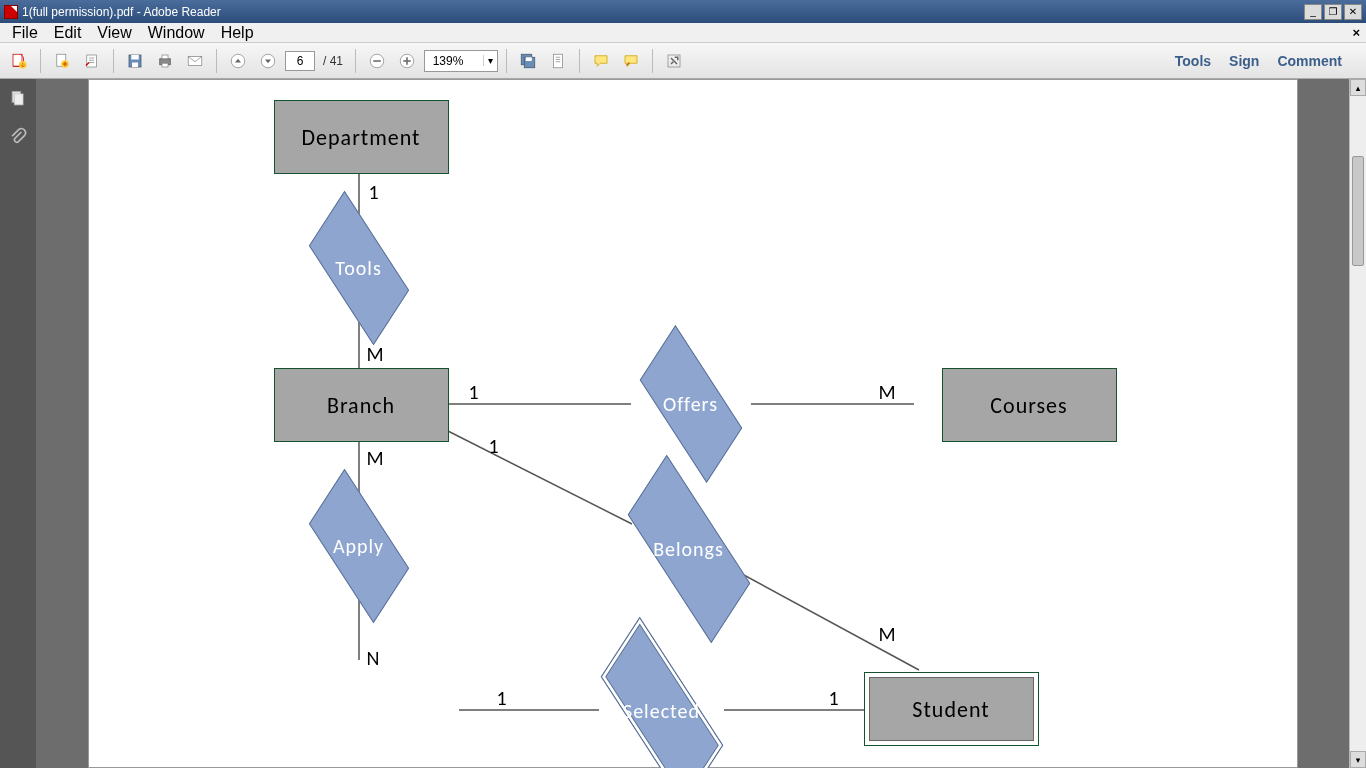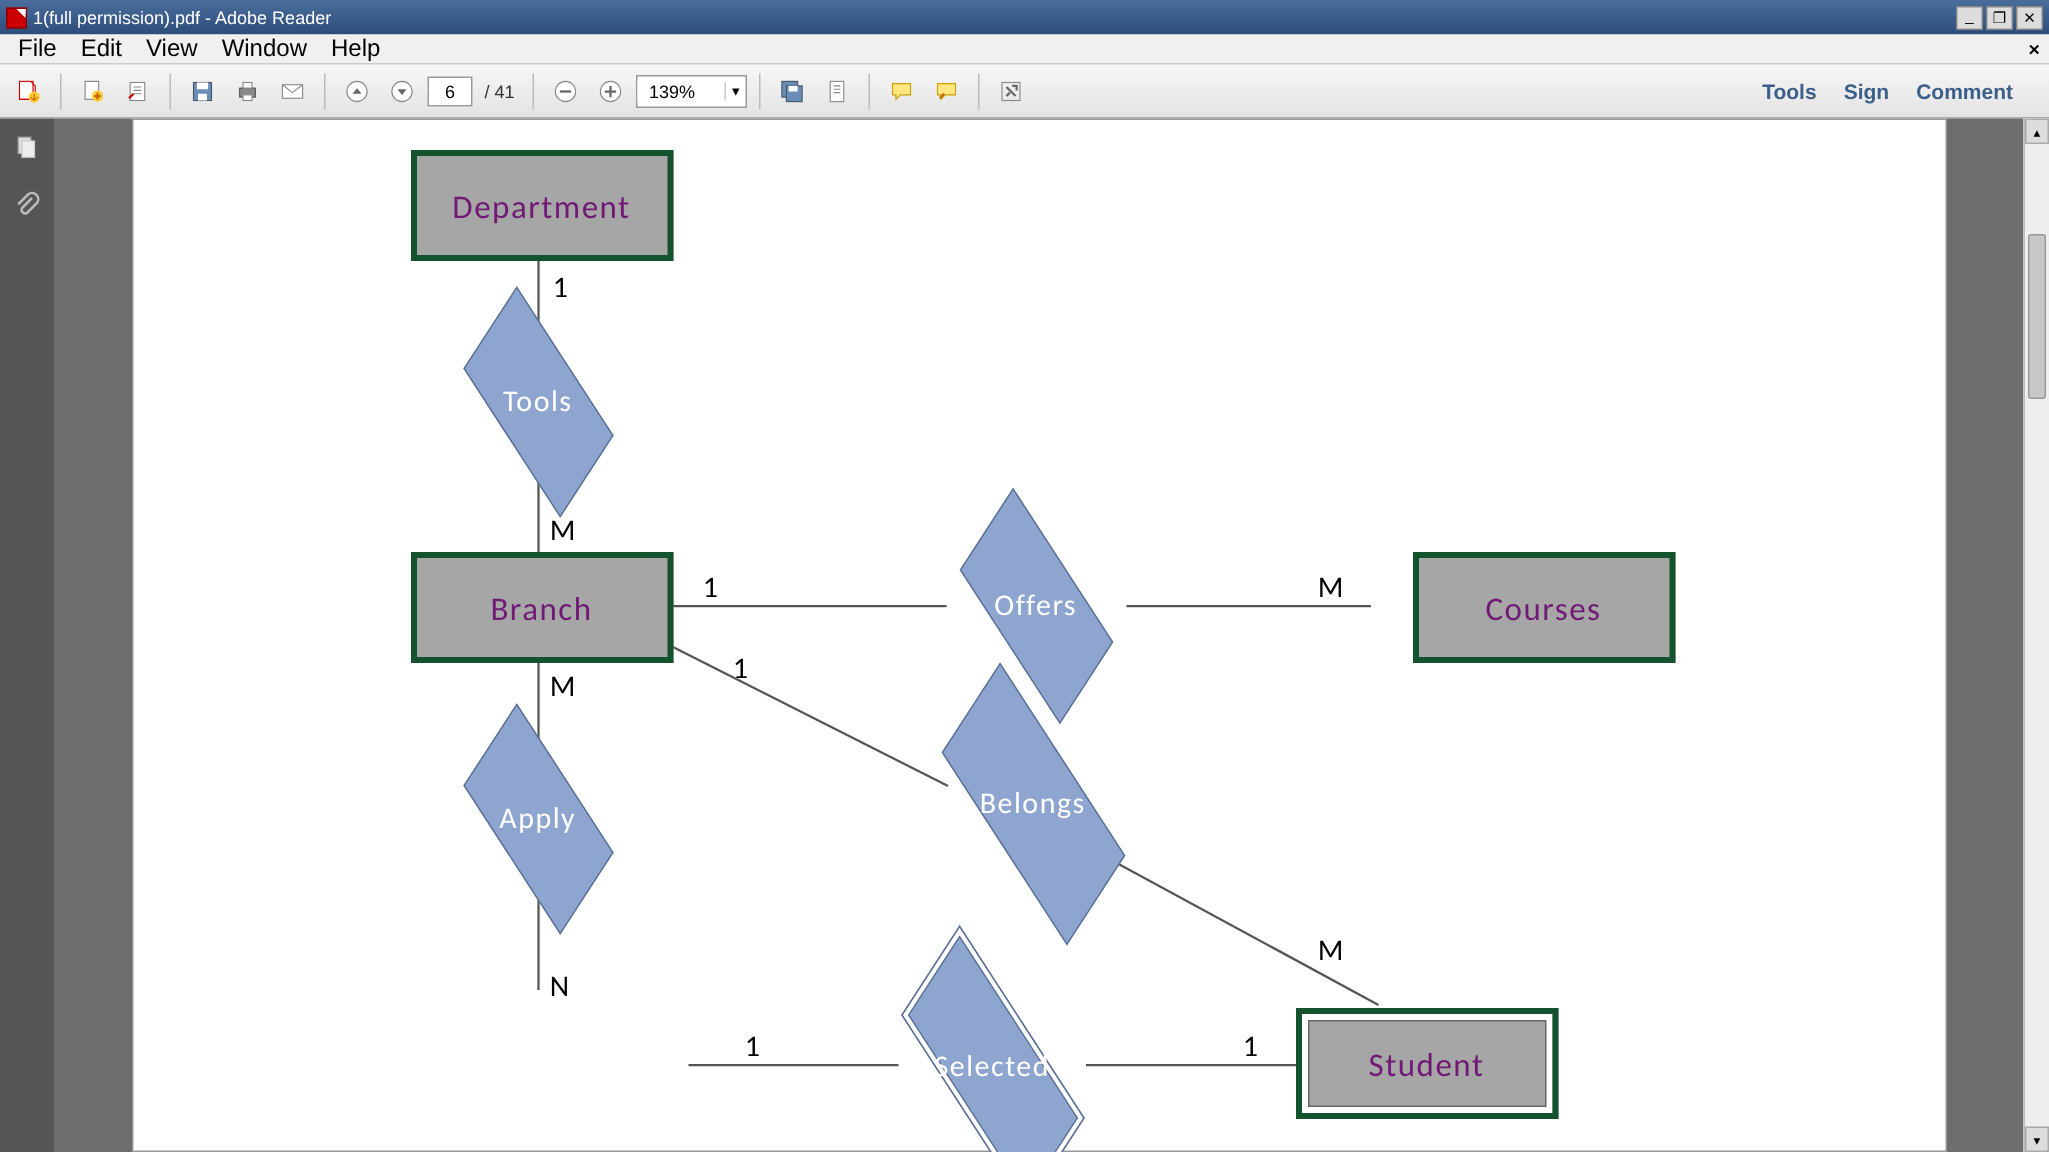--- a/index.html
+++ b/index.html
@@ -39,21 +39,21 @@
 
 .docwrap { flex: 1; background: #6d6d6d; display: flex; justify-content: center; overflow: hidden; position: relative; }
 .page { width: 1210px; background: #fff; border: 1px solid #999; margin-top: 0; position: relative; height: 100%; }
 .scrollbar { width: 17px; background: #eee; border-left: 1px solid #bbb; position: relative; }
 .scrollbar .arrow { height: 17px; background: #ddd; border: 1px solid #aaa; display: flex; align-items: center; justify-content: center; font-size: 9px; cursor: pointer; }
 .scrollbar .track { position: absolute; top: 17px; bottom: 17px; left: 0; right: 0; background: #eee; }
 .scrollbar .thumb { position: absolute; left: 2px; right: 2px; background: #c8c8c8; border: 1px solid #999; border-radius: 2px; }
 .scrollbar .arrow.bottom { position: absolute; bottom: 0; left:0; right:0; }
 
 
-.entity { position: absolute; background: #a6a6a6; border: 4px solid #14532d; color: #701a75; font-family: Calibri, sans-serif; font-size: 22px; display: flex; align-items: center; justify-content: center; letter-spacing: 1px; text-align: right; }
+.entity { position: absolute; background: #a6a6a6; border: 1px solid #14532d; color: #000000; font-family: Calibri, sans-serif; font-size: 22px; display: flex; align-items: center; justify-content: center; letter-spacing: 1px; text-align: right; }
 .weak { box-shadow: inset 0 0 0 4px #fff, inset 0 0 0 5px #666; }
 .diamond { position: absolute; width: 120px; height: 70px; }
 .diamond .shape { width: 100%; height: 100%; background: #8ea6cf; border: 1px solid #5a6f94; transform: rotate(45deg) skew(12deg, 12deg); }
 .diamond .dlabel { position: absolute; top: 0; left: 0; right: 0; bottom: 0; display: flex; align-items: center; justify-content: center; color: #fff; font-family: Calibri, sans-serif; font-size: 20px; letter-spacing: 1px; }
 .diamond.weak-rel .shape { box-shadow: inset 0 0 0 3px #fff, inset 0 0 0 4px #5a6f94; }
 .cardlabel { position: absolute; font-family: Calibri, sans-serif; font-size: 20px; color: #000; }
 svg.lines { position: absolute; top: 0; left: 0; width: 100%; height: 100%; pointer-events: none; }
 svg.lines line { stroke: #555; stroke-width: 1.5; }
 </style>
 </head>
@@ -234,21 +234,21 @@
           <div class="dlabel">Tools</div>
       </div>
       <div class="diamond" style="left:542px; top:292px; width:120px; height:64px;">
         <div class="shape"></div>
           <div class="dlabel">Offers</div>
       </div>
       <div class="diamond" style="left:212px; top:434px; width:116px; height:64px;">
         <div class="shape"></div>
           <div class="dlabel">Apply</div>
       </div>
-      <div class="diamond" style="left:525px; top:421px; width:150px; height:70px;">
+      <div class="diamond" style="left:525px; top:434px; width:150px; height:70px;">
         <div class="shape"></div>
           <div class="dlabel">Belongs</div>
       </div>
       <div class="diamond weak-rel" style="left:498px; top:596px; width:150px; height:70px;">
         <div class="shape"></div>
           <div class="dlabel">Selected</div>
       </div>
 
       <div class="cardlabel" style="left:280px; top:100px;">1</div>
       <div class="cardlabel" style="left:278px; top:262px;">M</div>

